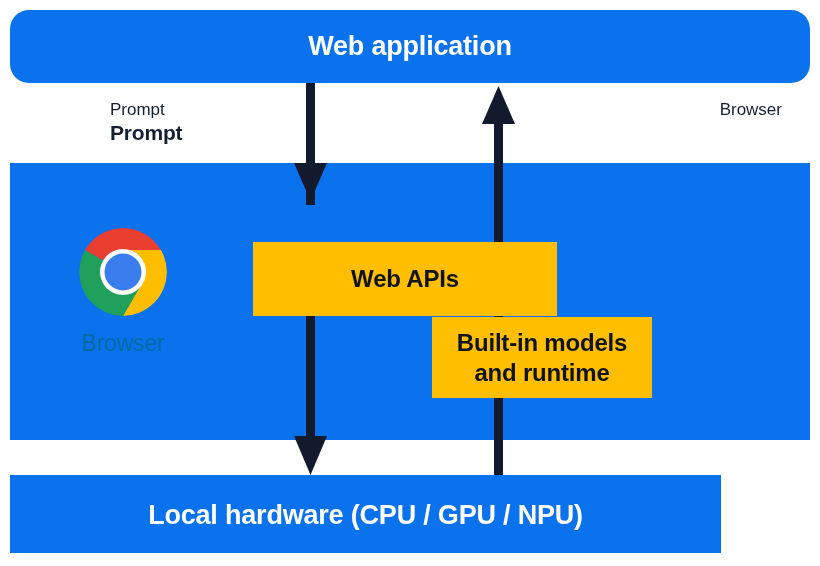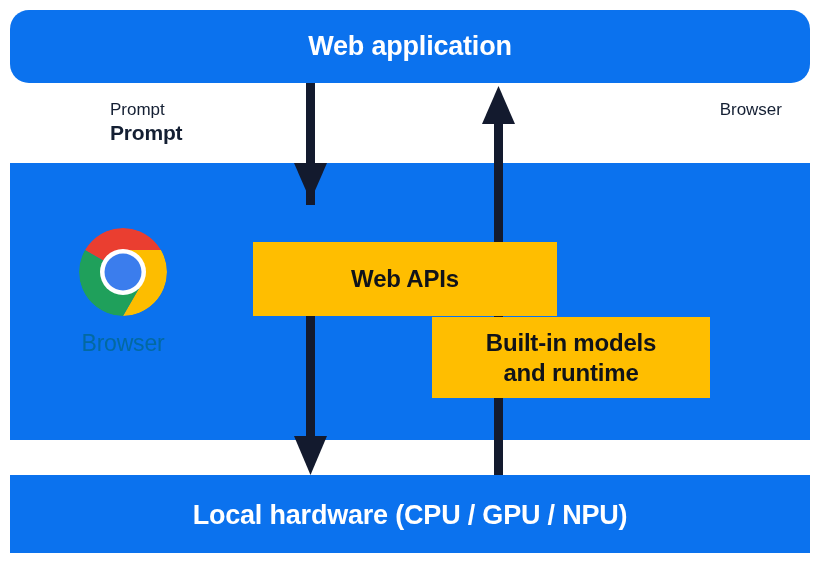--- a/index.html
+++ b/index.html
@@ -35,21 +35,21 @@
   }
   #band-browser {
     left: 10px;
     top: 163px;
     width: 800px;
     height: 277px;
   }
   #band-local-hardware {
     left: 10px;
     top: 475px;
-    width: 800px;
+    width: 711px;
     height: 78px;
   }
 
   .band-title {
     position: absolute;
     left: 0;
     right: 0;
     text-align: center;
     color: #ffffff;
     font-weight: 700;
@@ -116,21 +116,21 @@
   #box-web-apis {
     left: 253px;
     top: 202px;
     width: 304px;
     height: 74px;
     margin-top: 40px;
   }
   #box-builtin-models {
     left: 432px;
     top: 317px;
-    width: 278px;
+    width: 220px;
     height: 81px;
   }
 
   
   #browser-group {
     position: absolute;
     left: 53px;
     top: 228px;
     width: 140px;
     text-align: center;

